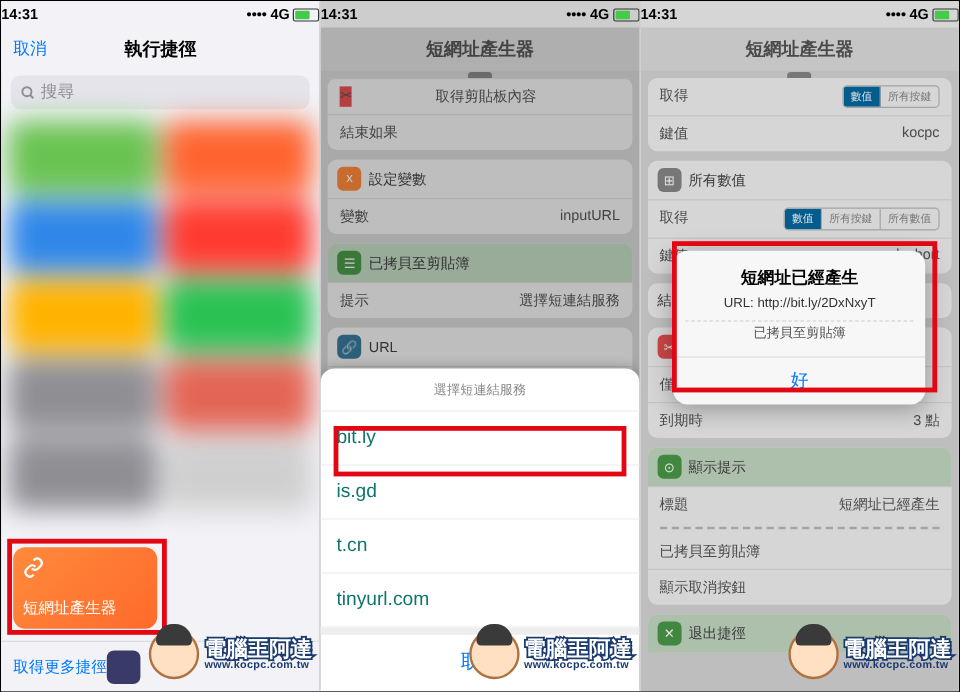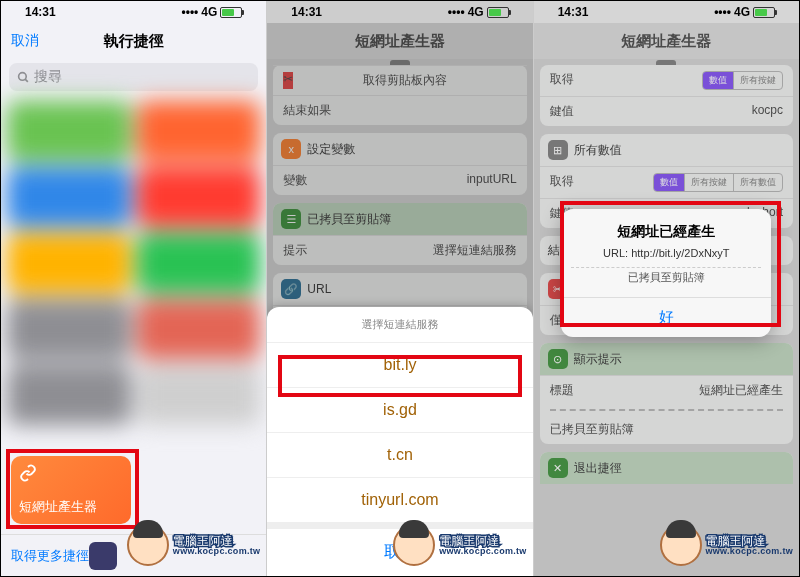--- a/index.html
+++ b/index.html
@@ -1,20 +1,20 @@
 <!DOCTYPE html>
 <html><head>
 <meta charset="utf-8">
 <style>
 *{box-sizing:border-box;margin:0;padding:0;font-family:-apple-system,"PingFang TC","Helvetica Neue",sans-serif}
 body{background:#fff}
 .wrap{display:flex;width:800px;height:577px;border:1px solid #000}
 .phone{flex:1;position:relative;background:#e8e8e8;overflow:hidden;border-right:1px solid #ccc}
 .phone:last-child{border-right:none}
-.statusbar{height:22px;display:flex;align-items:center;justify-content:space-between;padding:0 24px;font-size:12px;font-weight:600;background:transparent;position:relative;z-index:5}
+.statusbar{height:22px;display:flex;align-items:center;justify-content:space-between;padding:0 0;font-size:12px;font-weight:600;background:transparent;position:relative;z-index:5}
 .statusbar .right{display:flex;align-items:center;gap:3px}
 .batt{display:inline-block;width:22px;height:11px;border:1px solid #333;border-radius:2px;position:relative}
 .batt::after{content:"";position:absolute;right:-3px;top:2px;width:2px;height:5px;background:#333;border-radius:0 1px 1px 0}
 .batt i{position:absolute;left:1px;top:1px;bottom:1px;width:60%;background:#47c949;border-radius:1px}
 .navbar{height:36px;display:flex;align-items:center;justify-content:center;position:relative;font-size:15px;font-weight:600}
 .navbar .left{position:absolute;left:10px;color:#007aff;font-weight:400;font-size:14px}
 .navbar .title{color:#000}
 
 
 .p1{background:#f2f2f7}
@@ -36,44 +36,44 @@
 .behind{position:absolute;top:58px;left:0;right:0;bottom:0;padding:6px;overflow:hidden}
 .card{background:#f3f4f3;border-radius:8px;margin-bottom:8px;font-size:12px;color:#444}
 .cardhead{display:flex;align-items:center;gap:6px;padding:6px 8px}
 .cardhead .ci{width:20px;height:20px;border-radius:5px;display:flex;align-items:center;justify-content:center;color:#fff;font-size:11px}
 .row{display:flex;justify-content:space-between;padding:6px 10px;border-top:1px solid #e0e0e0;font-size:12px;color:#555}
 .green .cardhead{background:#c5dbc4;border-radius:8px 8px 0 0}
 .dimmer{position:absolute;inset:0;background:rgba(0,0,0,.22)}
 
 .sheet{position:absolute;left:0;right:0;bottom:0;background:#fff;border-radius:12px 12px 0 0;box-shadow:0 -2px 10px rgba(0,0,0,.2)}
 .sheet .sh{text-align:center;padding:10px;font-size:11px;color:#888;border-bottom:1px solid #eee}
-.sheet .opt{text-align:center;padding:13px;font-size:16px;color:#a16207;border-bottom:1px solid #eee}
+.sheet .opt{text-align:left;padding:13px;font-size:16px;color:#0f766e;border-bottom:1px solid #eee}
 .sheet .cancel{text-align:center;padding:13px;font-size:16px;color:#007aff;border-top:6px solid #eee;font-weight:500}
 .redbox2{position:absolute;border:4px solid #e30613;z-index:10}
 
 .alert{position:absolute;left:50%;top:208px;transform:translateX(-50%);width:210px;background:#f7f7f7;border-radius:12px;box-shadow:0 4px 20px rgba(0,0,0,.3);text-align:center;overflow:hidden}
 .alert .at{font-weight:600;font-size:14px;padding:14px 10px 4px}
 .alert .am{font-size:11px;color:#333;padding:2px 10px 4px}
 .alert .am2{font-size:11px;color:#555;padding:2px 10px 12px;border-top:1px dashed #ccc;margin:4px 10px 0}
 .alert .ab{padding:10px;font-size:15px;color:#007aff;border-top:1px solid #ddd}
 
 .segbtn{display:inline-flex;border:1px solid #bbb;border-radius:4px;font-size:9px;overflow:hidden}
 .segbtn span{padding:2px 6px;border-right:1px solid #bbb;color:#888}
 .segbtn span:last-child{border-right:none}
-.segbtn .on{background:#8b5cf6;color:#fff}
+.segbtn .on{background:#0369a1;color:#fff}
 
 .tag{display:inline-block;background:#dadada;border-radius:4px;padding:1px 6px;font-size:10px;color:#555}
 .dash{border-top:2px dashed #bbb;margin:4px 0}
 
 
 .wm{position:absolute;right:6px;bottom:10px;display:flex;align-items:center;gap:4px;z-index:30;pointer-events:none}
 .wm .face{width:42px;height:42px;border-radius:50%;background:#ffe0c2;border:2px solid #b07040;position:relative;flex-shrink:0}
 .wm .face::before{content:"";position:absolute;top:-6px;left:4px;right:4px;height:18px;background:#3a3a3a;border-radius:14px 14px 4px 4px}
 .wm .txt{display:flex;flex-direction:column;line-height:1}
-.wm .t1{font-size:12px;font-weight:400;color:#fff;-webkit-text-stroke:3px #1a3a6e;paint-order:stroke}
+.wm .t1{font-size:18px;font-weight:700;color:#fff;-webkit-text-stroke:3px #1a3a6e;paint-order:stroke}
 .wm .t2{font-size:9px;color:#1a3a6e;font-weight:700;letter-spacing:.3px}
 .topstop{height:22px;display:flex;justify-content:center;align-items:center}
 .topstop i{width:20px;height:20px;background:#888;border-radius:3px}
 </style>
 </head>
 <body>
 
 <div class="wrap">
 
 <div class="phone p1">
@@ -265,33 +265,41 @@
         </div>
     <div class="card">
       <div class="cardhead">
             <span class="ci" style="background:#e85050">✂</span>
             <span></span>
           </div>
       <div class="row">
             <span>僅本機</span>
             <span></span>
           </div>
+      <div class="row">
+            <span>到期時</span>
+            <span>3 點</span>
+          </div>
     </div>
     <div class="card green">
       <div class="cardhead">
             <span class="ci" style="background:#4a9a48">⊙</span>
             <span>顯示提示</span>
           </div>
       <div class="row">
             <span>標題</span>
             <span>短網址已經產生</span>
           </div>
       <div class="dash" style="margin:4px 10px"></div>
       <div class="row" style="border:none">
             <span>已拷貝至剪貼簿</span>
+          </div>
+      <div class="row">
+            <span>顯示取消按鈕</span>
+            <span></span>
           </div>
     </div>
     <div class="card green">
       <div class="cardhead">
             <span class="ci" style="background:#4a9a48">✕</span>
             <span>退出捷徑</span>
           </div>
     </div>
   </div>
   <div class="dimmer" style="background:rgba(0,0,0,.12)"></div>

